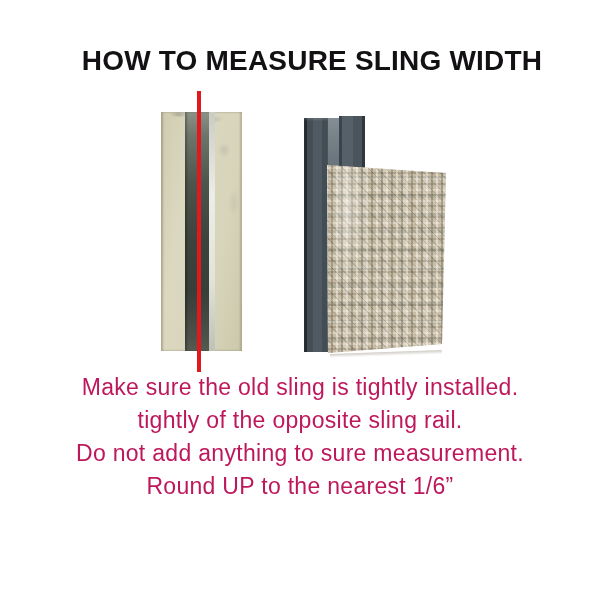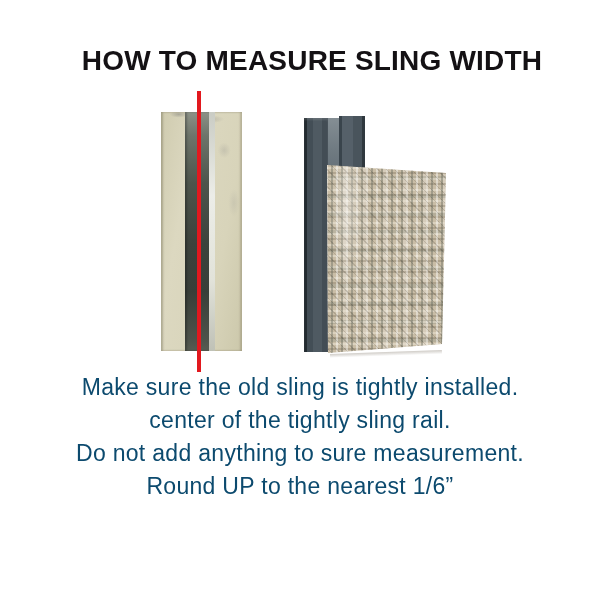--- a/index.html
+++ b/index.html
@@ -107,21 +107,21 @@
     background: linear-gradient(180deg, rgba(120,110,95,.35), rgba(120,110,95,0));
     transform: rotate(-2deg);
   }
 
   
   .instructions {
     position: absolute;
     top: 371px; left: 0;
     width: 600px;
     text-align: center;
-    color: #0c4a6e;
+    color: #be185d;
   }
   .instructions p {
     margin: 0;
     font-size: 23px;
     line-height: 33px;
     font-weight: 400;
     letter-spacing: 0.3px;
   }
 </style>
 </head>
@@ -142,18 +142,18 @@
 
     <div class="rail-bar-right"></div>
     <div class="rail-strip-right"></div>
     <div class="rail-channel-right"></div>
     <div class="fabric"></div>
     <div class="fabric-shadow"></div>
   </div>
 
   <div class="instructions">
     <p>Make sure the old sling is tightly installed.</p>
-    <p>center of the tightly sling rail.</p>
+    <p>tightly of the opposite sling rail.</p>
     <p>Do not add anything to sure measurement.</p>
     <p>Round UP to the nearest 1/6”</p>
   </div>
 
 </div>
 
 </body></html>

